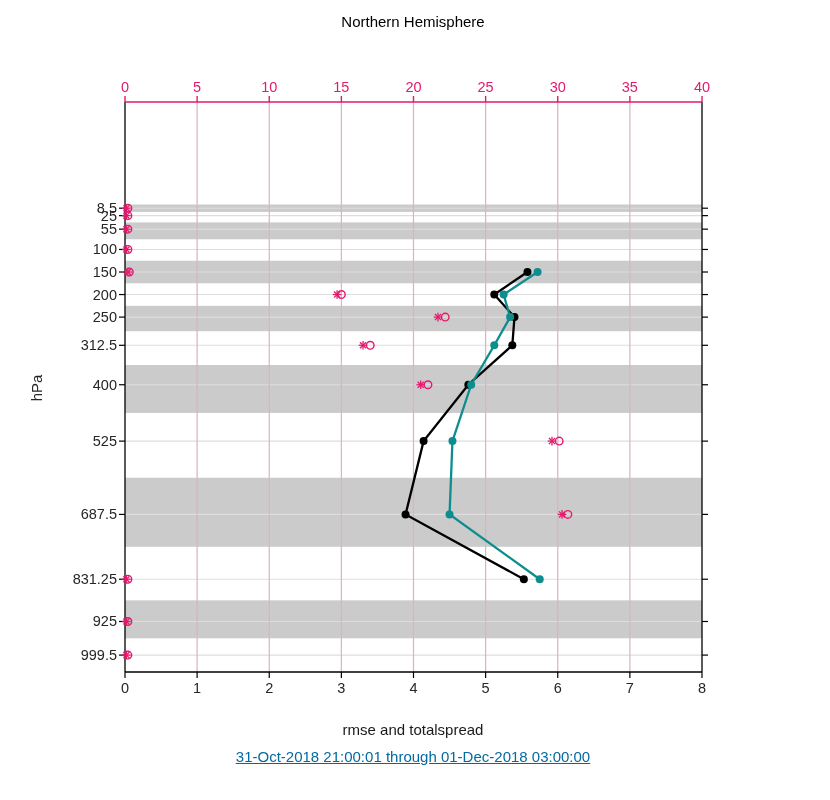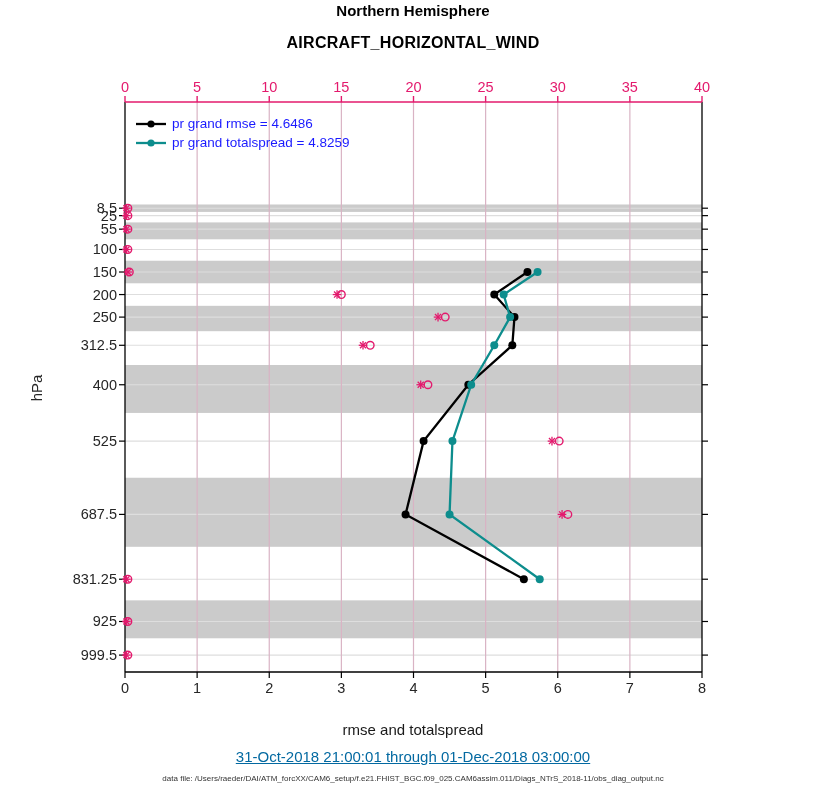--- a/index.html
+++ b/index.html
@@ -1,20 +1,20 @@
 <!DOCTYPE html>
 <html><head>
 <meta charset="utf-8">
 <style>
   html,body{margin:0;padding:0;background:#ffffff;}
   .stage{position:relative;width:830px;height:800px;background:#ffffff;overflow:hidden;
          font-family:"Liberation Sans","DejaVu Sans",sans-serif;}
   .stage svg.plot{position:absolute;left:0;top:0;}
   .txt{position:absolute;white-space:nowrap;}
-  .title{top:2px;left:413px;transform:translateX(-50%);font-size:15px;font-weight:bold;color:#000;}
+  .title{top:13px;left:413px;transform:translateX(-50%);font-size:15px;font-weight:normal;color:#000;}
   .subtitle{top:34px;left:413px;transform:translateX(-50%);font-size:16px;font-weight:bold;color:#000;letter-spacing:.3px;}
   .obslabel{top:56px;left:413px;transform:translateX(-50%);font-size:14.5px;}
   .legend{position:absolute;left:136px;top:114px;}
   .legend-row{display:flex;align-items:center;height:19px;}
   .legend-row .sample{margin-right:6px;}
   .legend-row span{font-size:13.5px;}
   .ylab{top:388px;left:36px;transform:translate(-50%,-50%) rotate(-90deg);font-size:15px;color:#262626;}
   .xlab{top:721px;left:413px;transform:translateX(-50%);font-size:15px;color:#1a1a1a;}
   .dates{top:748px;left:413px;transform:translateX(-50%);font-size:15px;color:#0369a1;text-decoration:underline;}
   .datafile{top:774px;left:413px;transform:translateX(-50%);font-size:8px;color:#333;}
@@ -265,36 +265,18 @@
           <line x1="122.1425" y1="655.0893987341772" x2="130.7425" y2="655.0893987341772" stroke="#e31a6d" stroke-width="1.3"></line>
           <line x1="126.4425" y1="650.7893987341772" x2="126.4425" y2="659.3893987341771" stroke="#e31a6d" stroke-width="1.3"></line>
           <line x1="123.4024" y1="652.0492987341771" x2="129.4826" y2="658.1294987341772" stroke="#e31a6d" stroke-width="1.3"></line>
           <line x1="123.4024" y1="658.1294987341772" x2="129.4826" y2="652.0492987341771" stroke="#e31a6d" stroke-width="1.3"></line>
         </g>
         <circle cx="127.885" cy="655.0893987341772" r="3.8" fill="none" stroke="#e31a6d" stroke-width="1.4"></circle>
       </g>
     </svg>
 
   <div class="txt title">Northern Hemisphere</div>
-  <div class="txt subtitle">AIRCRAFT_HORIZONTAL_WIND</div>
-
-  <div class="legend">
-    <div class="legend-row">
-      <svg class="sample" width="30" height="10">
-        <line x1="0" y1="5" x2="30" y2="5" stroke-width="2.3" stroke="#000000"></line>
-        <circle cx="15" cy="5" r="3.6" fill="#000000"></circle>
-      </svg>
-      <span id="legend-label-0" style="color: rgb(26, 26, 255);">pr grand rmse = 4.6486</span>
-    </div>
-    <div class="legend-row">
-      <svg class="sample" width="30" height="10">
-        <line x1="0" y1="5" x2="30" y2="5" stroke-width="2.3" stroke="#0d8d8d"></line>
-        <circle cx="15" cy="5" r="3.6" fill="#0d8d8d"></circle>
-      </svg>
-      <span id="legend-label-1" style="color: rgb(26, 26, 255);">pr grand totalspread = 4.8259</span>
-    </div>
-  </div>
+
 
   <div class="txt ylab">hPa</div>
   <div class="txt xlab">rmse and totalspread</div>
   <div class="txt dates">31-Oct-2018 21:00:01 through 01-Dec-2018 03:00:00</div>
-  <div class="txt datafile">data file: /Users/raeder/DAI/ATM_forcXX/CAM6_setup/f.e21.FHIST_BGC.f09_025.CAM6assim.011/Diags_NTrS_2018-11/obs_diag_output.nc</div>
 </div>
 
 </body></html>

